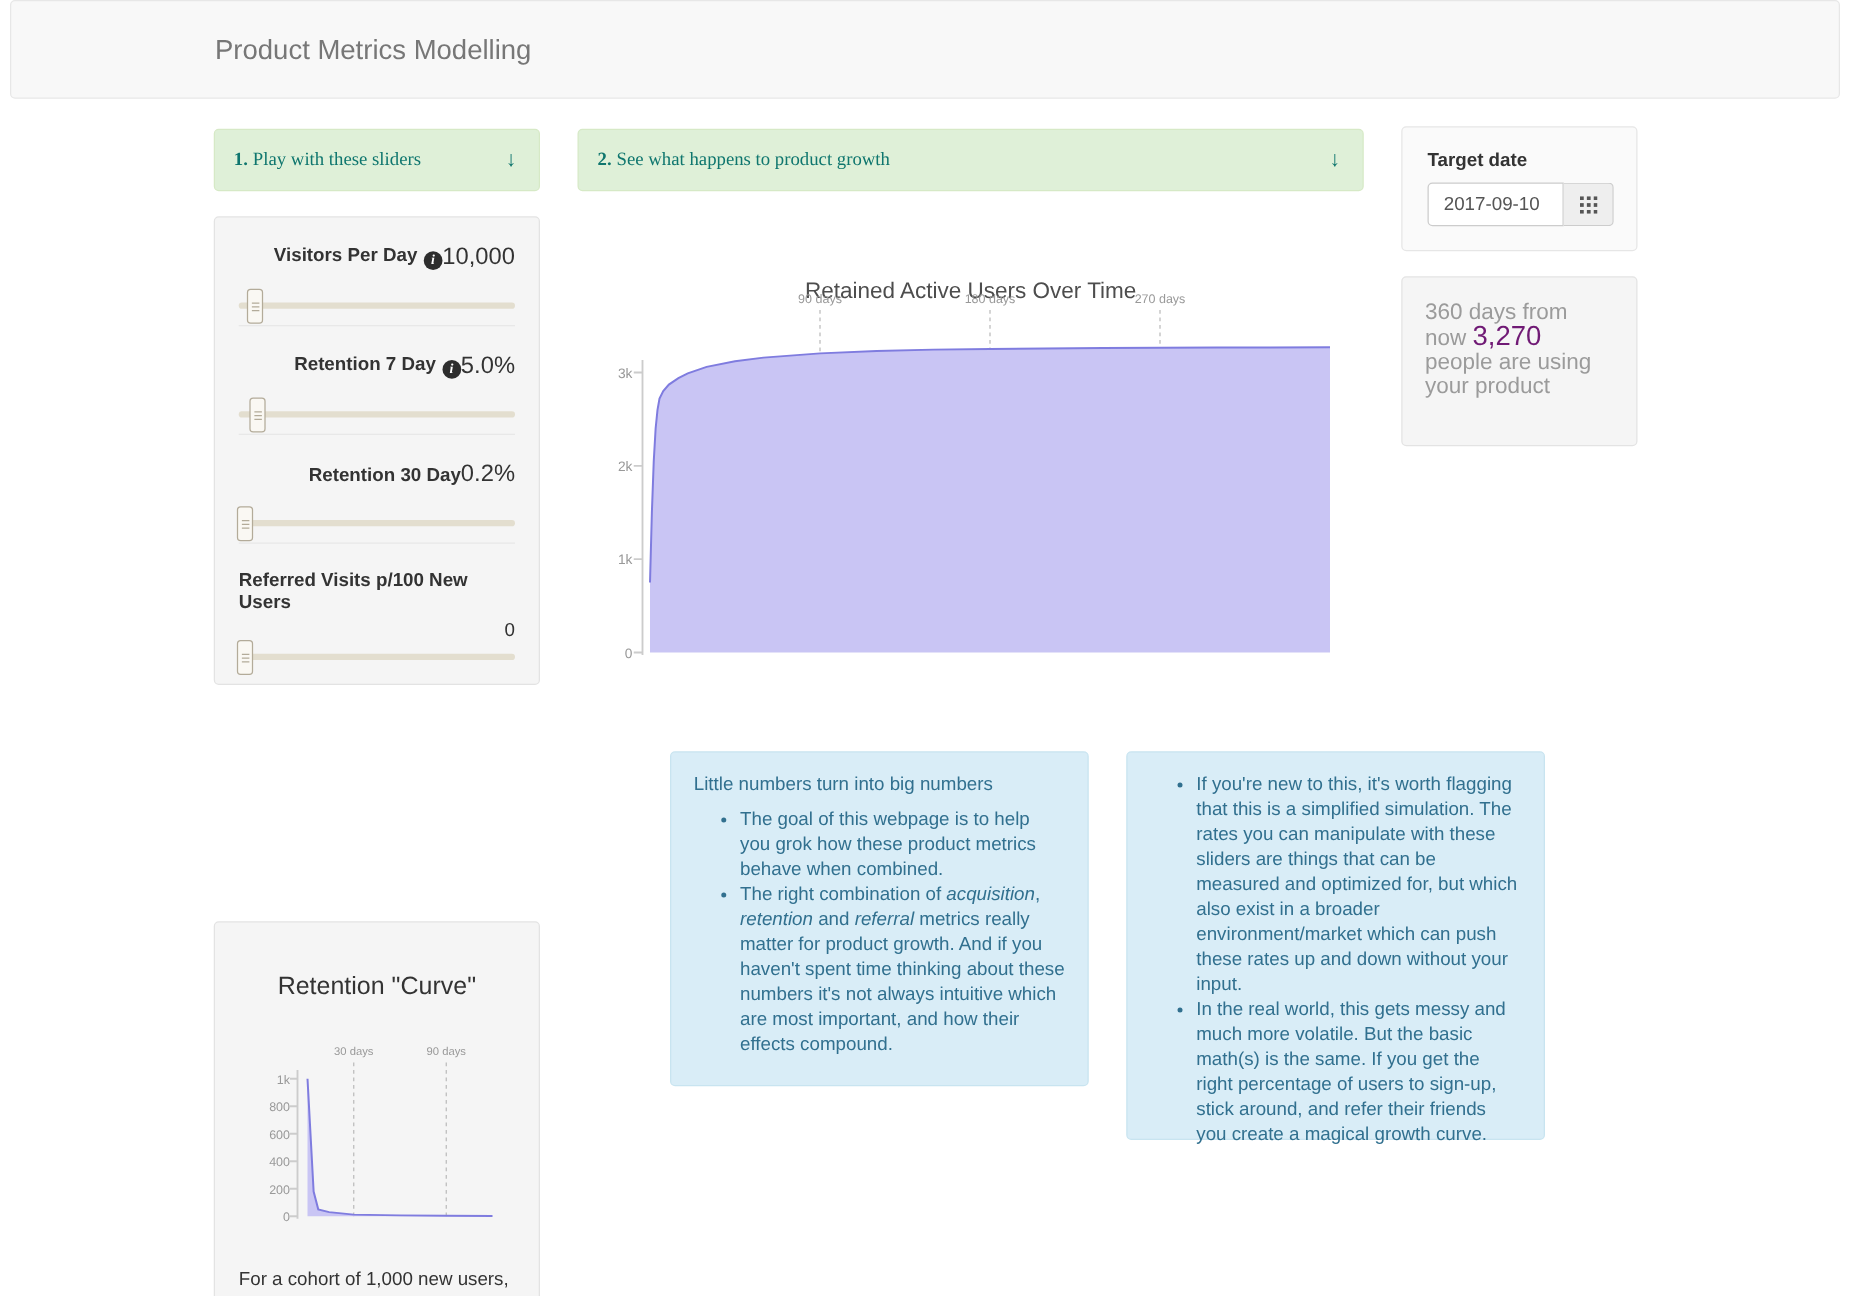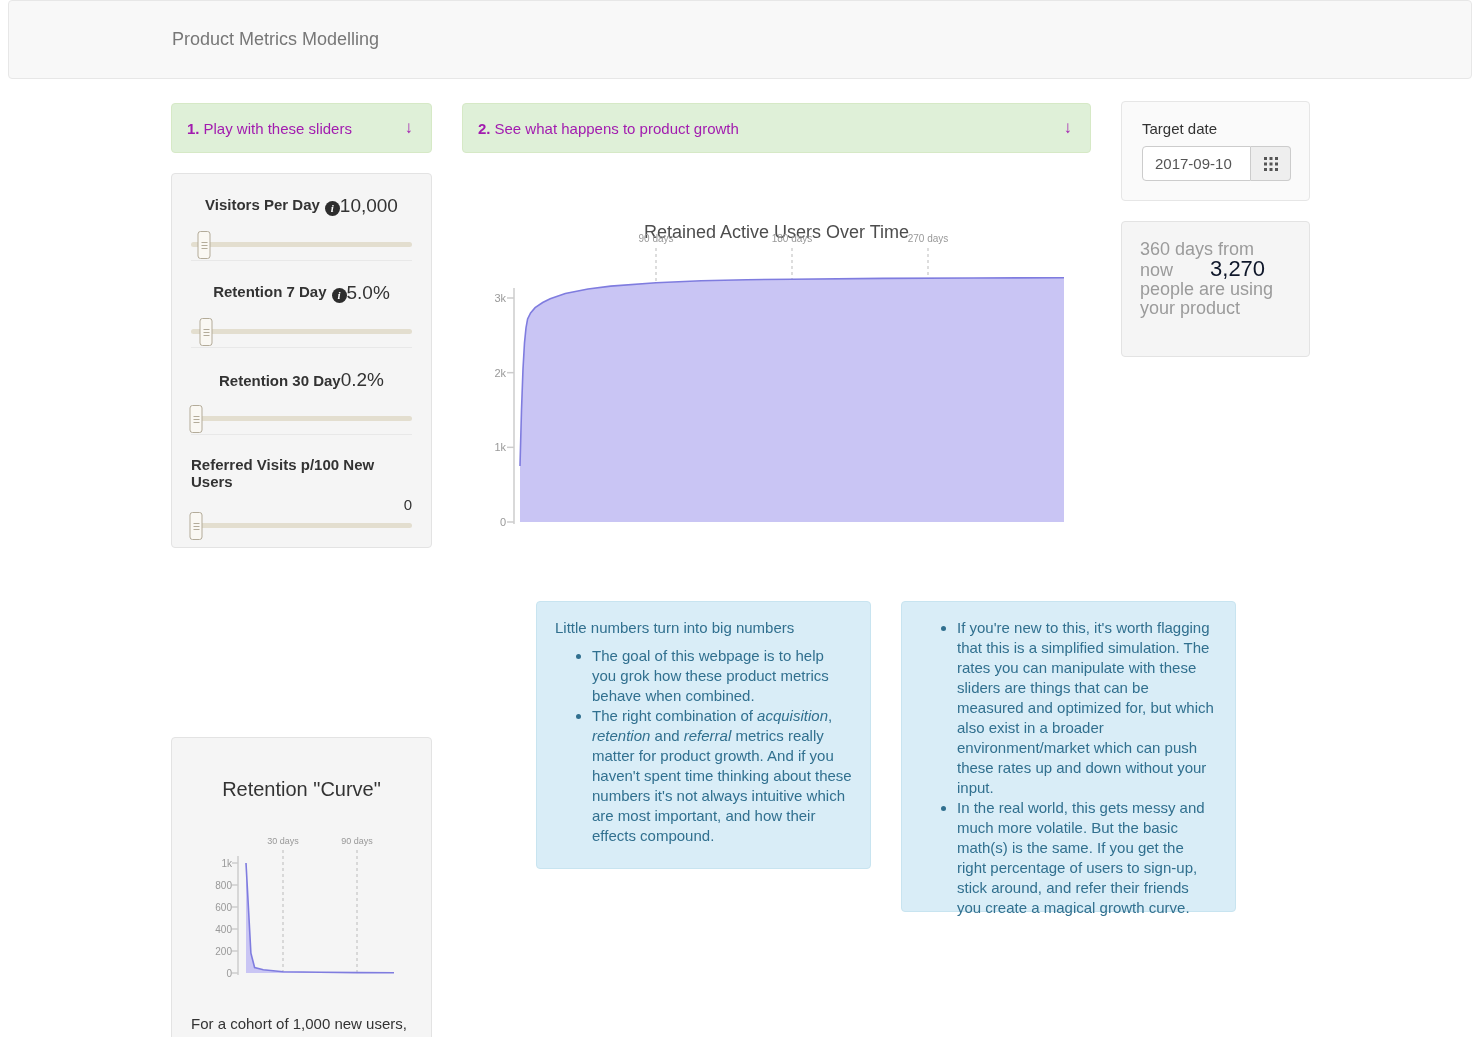--- a/index.html
+++ b/index.html
@@ -3,65 +3,65 @@
 <meta charset="utf-8">
 <style>
   * { margin:0; padding:0; box-sizing:border-box; }
   html,body { width:1480px; height:1037px; overflow:hidden; background:#fff;
     font-family:"Liberation Sans","DejaVu Sans",sans-serif; color:#333; }
   .abs { position:absolute; }
 
   
   .navbar { left:8px; top:0; width:1464px; height:79px; background:#f8f8f8;
     border:1px solid #e7e7e7; border-radius:4px; display:flex; align-items:center; }
-  .navbar-title { margin-left:163px; font-size:18px; color:#777; }
+  .navbar-title { margin-left:163px; font-size:22px; color:#777; }
 
   
   .step-banner { height:50px; background:#dff0d8; border:1px solid #d6e9c6; border-radius:4px;
-    color:#a21caf; font-size:15px; display:flex; align-items:center; padding:0 18px 0 15px;
-    justify-content:space-between; }
+    color:#0f766e; font-size:15px; display:flex; align-items:center; padding:0 18px 0 15px;
+    justify-content:space-between;font-family:Liberation Serif, serif; }
   .step-num { font-weight:bold; margin-right:4px; }
   .arrow-icon { font-weight:bold; font-size:17px; }
 
   
   .well { background:#f5f5f5; border:1px solid #e3e3e3; border-radius:4px; }
   .well-light { background:#fafafa; border:1px solid #e6e6e6; border-radius:4px; }
 
   
   .sliders-panel { left:171px; top:173px; width:261px; padding:0 19px; }
   .slider-row { padding-top:21px; height:87px; border-bottom:1px solid #e8e8e8; }
   .slider-row.last { border-bottom:none; height:112px; }
-  .slider-head { display:flex; justify-content:center; align-items:center; }
+  .slider-head { display:flex; justify-content:flex-end; align-items:center; }
   .slider-label { font-size:15px; font-weight:bold; color:#333; }
   .slider-value { font-size:19px; color:#333; }
   .slider-value-line { text-align:right; font-size:15px; color:#333; margin-top:6px; }
   .info-icon { display:inline-block; width:15px; height:15px; background:#2d2d2d; color:#fff;
     border-radius:50%; font-size:11px; line-height:15px; text-align:center;
     font-family:"Liberation Serif",serif; font-style:italic; font-weight:bold;
     vertical-align:-2px; margin-left:5px; }
   .track-zone { position:relative; margin-top:25px; height:6px; }
   .slider-track { position:absolute; left:0; right:0; top:0; height:5px; background:#e3decf; border-radius:3px; }
   .slider-handle { position:absolute; top:50%; transform:translate(-50%,-50%); width:13px; height:28px;
     background:#faf8f3; border:1px solid #b3ab99; border-radius:3px;
     display:flex; align-items:center; justify-content:center; cursor:pointer; }
   .grip { width:6px; height:1px; background:#b3ab99; box-shadow:0 -3px 0 #b3ab99, 0 3px 0 #b3ab99; }
 
   
   .target-panel { left:1121px; top:101px; width:189px; height:100px; padding:18px 20px; }
-  .target-label { font-size:15px; font-weight:normal; margin-bottom:9px; }
+  .target-label { font-size:15px; font-weight:bold; margin-bottom:9px; }
   .input-group { display:flex; height:35px; width:149px; }
   .date-input { width:109px; height:35px; border:1px solid #ccc; border-radius:4px 0 0 4px;
     font-size:15px; color:#555; padding:0 0 0 12px; background:#fff; outline:none;
     font-family:"Liberation Sans","DejaVu Sans",sans-serif; }
   .date-btn { width:40px; height:35px; background:#eee; border:1px solid #ccc; border-left:none;
     border-radius:0 4px 4px 0; display:flex; align-items:center; justify-content:center; cursor:pointer; }
 
   .result-box { left:1121px; top:221px; width:189px; height:136px; padding:18px 18px; 
     font-size:18px; line-height:19px; color:#9b9b9b; }
-  .result-number { color:#0f172a; font-size:22px;margin-left:32px; }
+  .result-number { color:#701a75; font-size:22px; }
 
   
   .chart-title { left:462px; top:182px; width:629px; text-align:center; font-size:18px; color:#4d4d4d;margin-top:40px; }
   .main-chart-svg { left:470px; top:180px; }
   .retention-svg { left:180px; top:830px; }
 
   
   .info-box { background:#d9edf7; border:1px solid #c8e4f0; border-radius:4px; color:#31708f;
     font-size:15px; line-height:20px; padding:16px 18px; }
   .info-box-left { left:536px; top:601px; width:335px; height:268px; }

